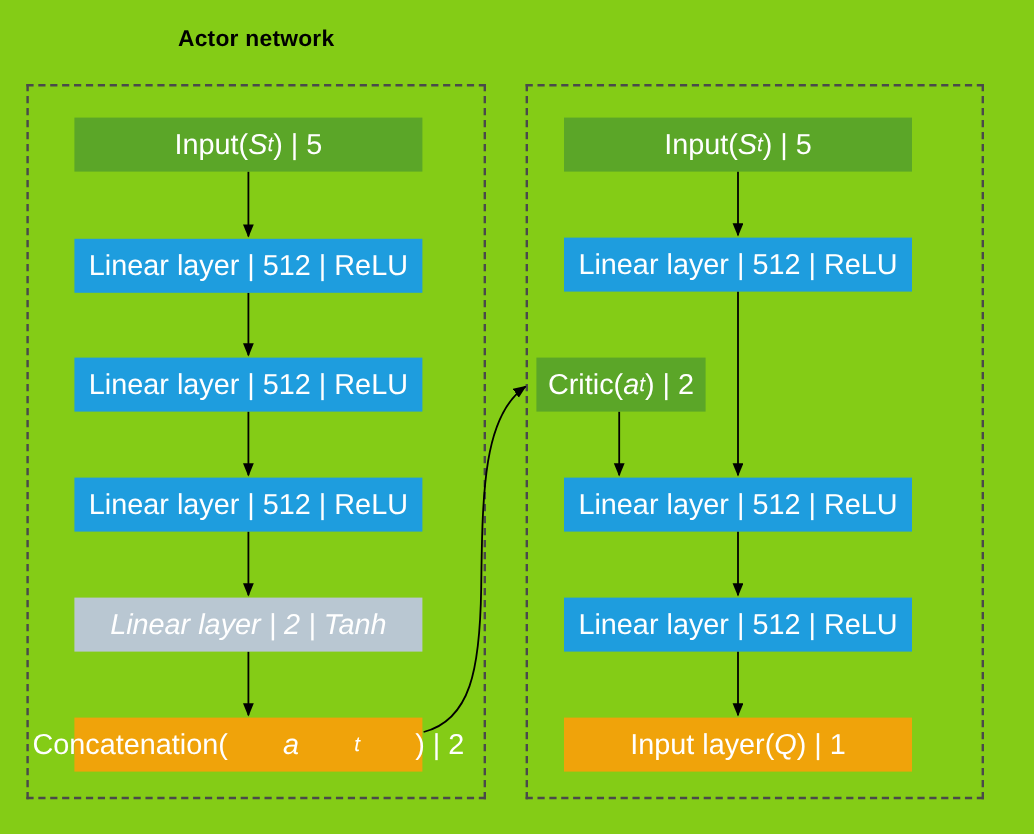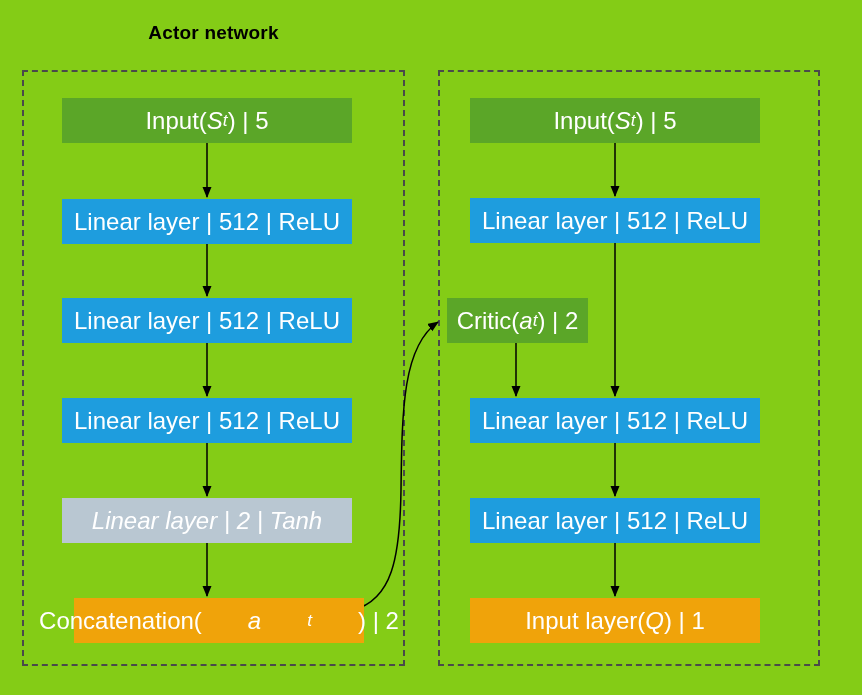--- a/index.html
+++ b/index.html
@@ -87,21 +87,21 @@
       <line x1="615" y1="543" x2="615" y2="596" stroke="#000000" stroke-width="1.5" marker-end="url(#arrowhead)"></line>
       <path d="M 353 610 C 392 600 400 558 401 490 C 402 408 403 346 438 322" fill="none" stroke="#000000" stroke-width="1.5" marker-end="url(#arrowhead)"></path>
     </svg>
 
   <div id="nodes-layer">
       <div class="node" style="left: 62px; top: 98px; width: 290px; height: 45px; background: rgb(91, 166, 40); color: rgb(255, 255, 255);"><span>Input(</span><span class="i">S</span><span class="sub">t</span><span>) | 5</span></div>
       <div class="node" style="left: 62px; top: 199px; width: 290px; height: 45px; background: rgb(30, 157, 222); color: rgb(255, 255, 255);"><span>Linear layer | 512 | ReLU</span></div>
       <div class="node" style="left: 62px; top: 298px; width: 290px; height: 45px; background: rgb(30, 157, 222); color: rgb(255, 255, 255);"><span>Linear layer | 512 | ReLU</span></div>
       <div class="node" style="left: 62px; top: 398px; width: 290px; height: 45px; background: rgb(30, 157, 222); color: rgb(255, 255, 255);"><span>Linear layer | 512 | ReLU</span></div>
       <div class="node" style="left: 62px; top: 498px; width: 290px; height: 45px; background: rgb(185, 199, 210); color: rgb(255, 255, 255); font-style: italic;"><span>Linear layer | 2 | Tanh</span></div>
-      <div class="node" style="left: 74px; top: 598px; width: 290px; height: 45px; background: rgb(240, 163, 10); color: rgb(255, 255, 255); gap: 46px;"><span>Concatenation(</span><span class="i">a</span><span class="sub">t</span><span>) | 2</span></div>
+      <div class="node" style="left: 62px; top: 598px; width: 290px; height: 45px; background: rgb(240, 163, 10); color: rgb(255, 255, 255); gap: 46px;"><span>Concatenation(</span><span class="i">a</span><span class="sub">t</span><span>) | 2</span></div>
       <div class="node" style="left: 470px; top: 98px; width: 290px; height: 45px; background: rgb(91, 166, 40); color: rgb(255, 255, 255);"><span>Input(</span><span class="i">S</span><span class="sub">t</span><span>) | 5</span></div>
       <div class="node" style="left: 470px; top: 198px; width: 290px; height: 45px; background: rgb(30, 157, 222); color: rgb(255, 255, 255);"><span>Linear layer | 512 | ReLU</span></div>
       <div class="node" style="left: 447px; top: 298px; width: 141px; height: 45px; background: rgb(91, 166, 40); color: rgb(255, 255, 255);"><span>Critic(</span><span class="i">a</span><span class="sub">t</span><span>) | 2</span></div>
       <div class="node" style="left: 470px; top: 398px; width: 290px; height: 45px; background: rgb(30, 157, 222); color: rgb(255, 255, 255);"><span>Linear layer | 512 | ReLU</span></div>
       <div class="node" style="left: 470px; top: 498px; width: 290px; height: 45px; background: rgb(30, 157, 222); color: rgb(255, 255, 255);"><span>Linear layer | 512 | ReLU</span></div>
       <div class="node" style="left: 470px; top: 598px; width: 290px; height: 45px; background: rgb(240, 163, 10); color: rgb(255, 255, 255);"><span>Input layer(</span><span class="i">Q</span><span>) | 1</span></div>
     </div>
 
 </div>
 

